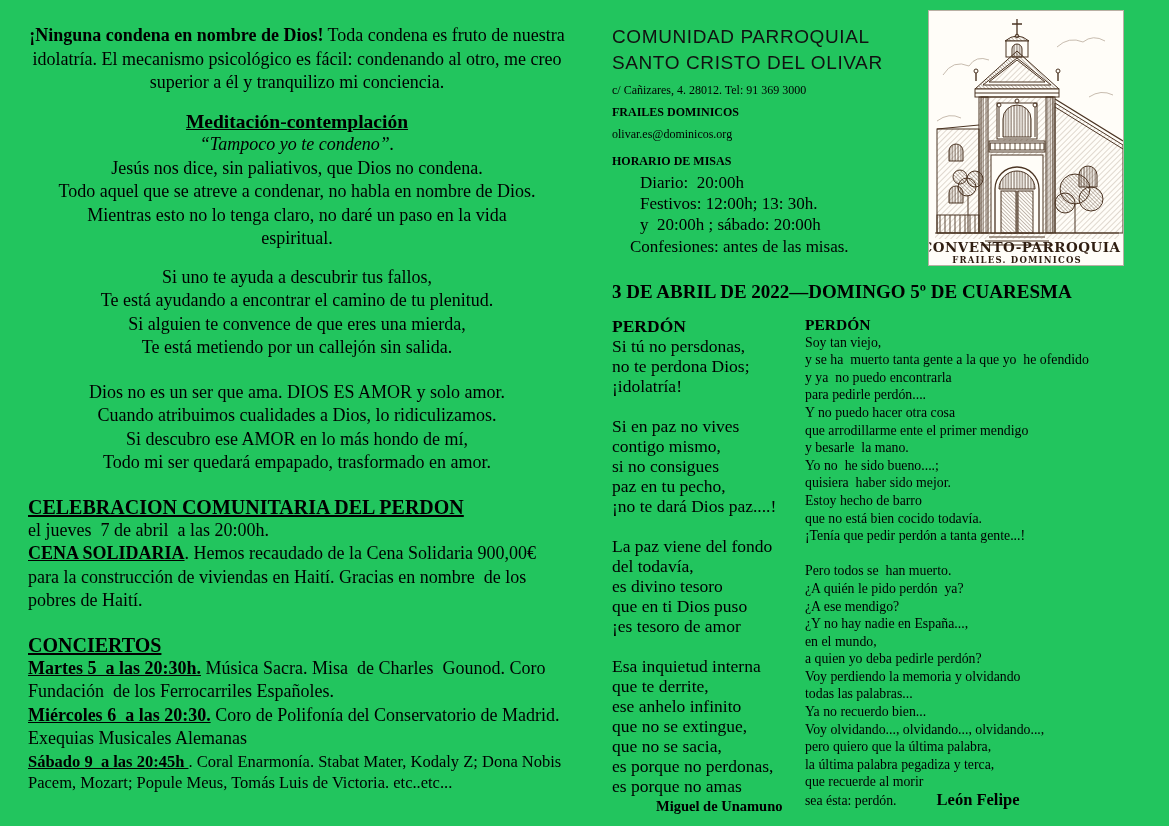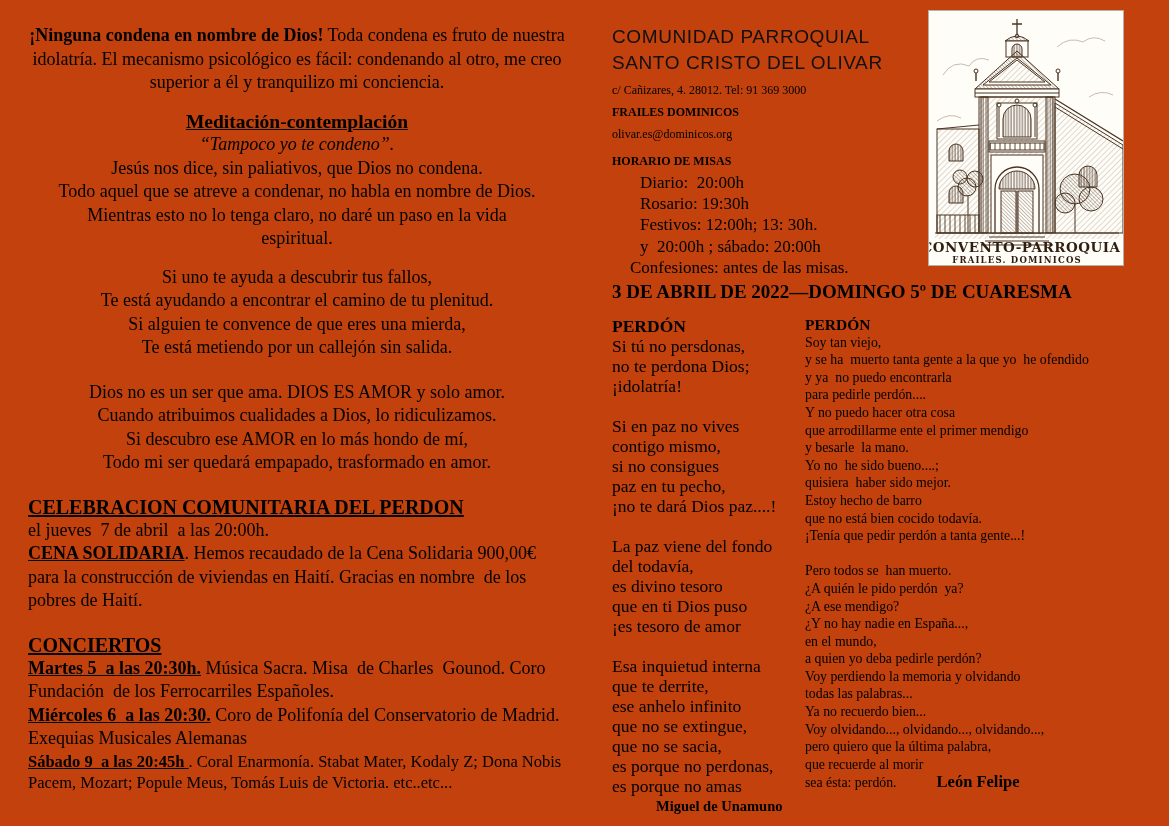--- a/index.html
+++ b/index.html
@@ -1,18 +1,18 @@
 <!DOCTYPE html>
 <html lang="es"><head>
 <meta charset="utf-8">
 <style>
   html,body{margin:0;padding:0;background:#e8e8e8;}
   .page{
     position:relative; width:1169px; height:826px; margin:0 auto;
-    background:#c2410c; color:#000;
+    background:#22c55e; color:#000;
     font-family:"Liberation Serif", serif;
     overflow:hidden;
   }
   
   .left-col{position:absolute; left:28px; top:24px; width:538px; font-size:18px; line-height:23.5px;}
   .center{text-align:center;}
   .prewrap{white-space:pre-wrap;}
   .bold{font-weight:bold;}
   .italic{font-style:italic;}
   .h-section{font-size:20px; font-weight:bold; text-decoration:underline; line-height:24px;}
@@ -98,21 +98,20 @@
       <div>c/ Cañizares, 4. 28012. Tel: 91 369 3000</div>
       <div class="bold">FRAILES DOMINICOS</div>
       <div>olivar.es@dominicos.org</div>
     </div>
   </div>
 
   <div class="horario">
     <div class="horario-head">HORARIO DE MISAS</div>
     <div>
         <div class="pline">Diario:  20:00h</div>
-        <div class="pline">Rosario: 19:30h</div>
         <div class="pline">Festivos: 12:00h; 13: 30h.</div>
         <div class="pline">y  20:00h ; sábado: 20:00h</div>
         <div class="pline">Confesiones: antes de las misas.</div>
       </div>
   </div>
 
   <div class="date-head">3 DE ABRIL DE 2022—DOMINGO 5º DE CUARESMA</div>
 
   <div class="poem poem-left">
     <div class="poem-head">PERDÓN</div>
@@ -164,20 +163,21 @@
         <div class="pline">¿A quién le pido perdón  ya?</div>
         <div class="pline">¿A ese mendigo?</div>
         <div class="pline">¿Y no hay nadie en España...,</div>
         <div class="pline">en el mundo,</div>
         <div class="pline">a quien yo deba pedirle perdón?</div>
         <div class="pline">Voy perdiendo la memoria y olvidando</div>
         <div class="pline">todas las palabras...</div>
         <div class="pline">Ya no recuerdo bien...</div>
         <div class="pline">Voy olvidando..., olvidando..., olvidando...,</div>
         <div class="pline">pero quiero que la última palabra,</div>
+        <div class="pline">la última palabra pegadiza y terca,</div>
         <div class="pline">que recuerde al morir</div>
       </div>
     <div class="poem-lastline"><span>sea ésta: perdón.</span><span class="poem-author-right">León Felipe</span></div>
   </div>
 
   <div class="church-box">
     <svg width="194" height="254" viewBox="0 0 194 254">
       <defs>
         <pattern id="hWall" width="4" height="4" patternUnits="userSpaceOnUse" patternTransform="rotate(45)">
           <line x1="0" y1="0" x2="0" y2="4" stroke="#8a7460" stroke-width="0.55"></line>

